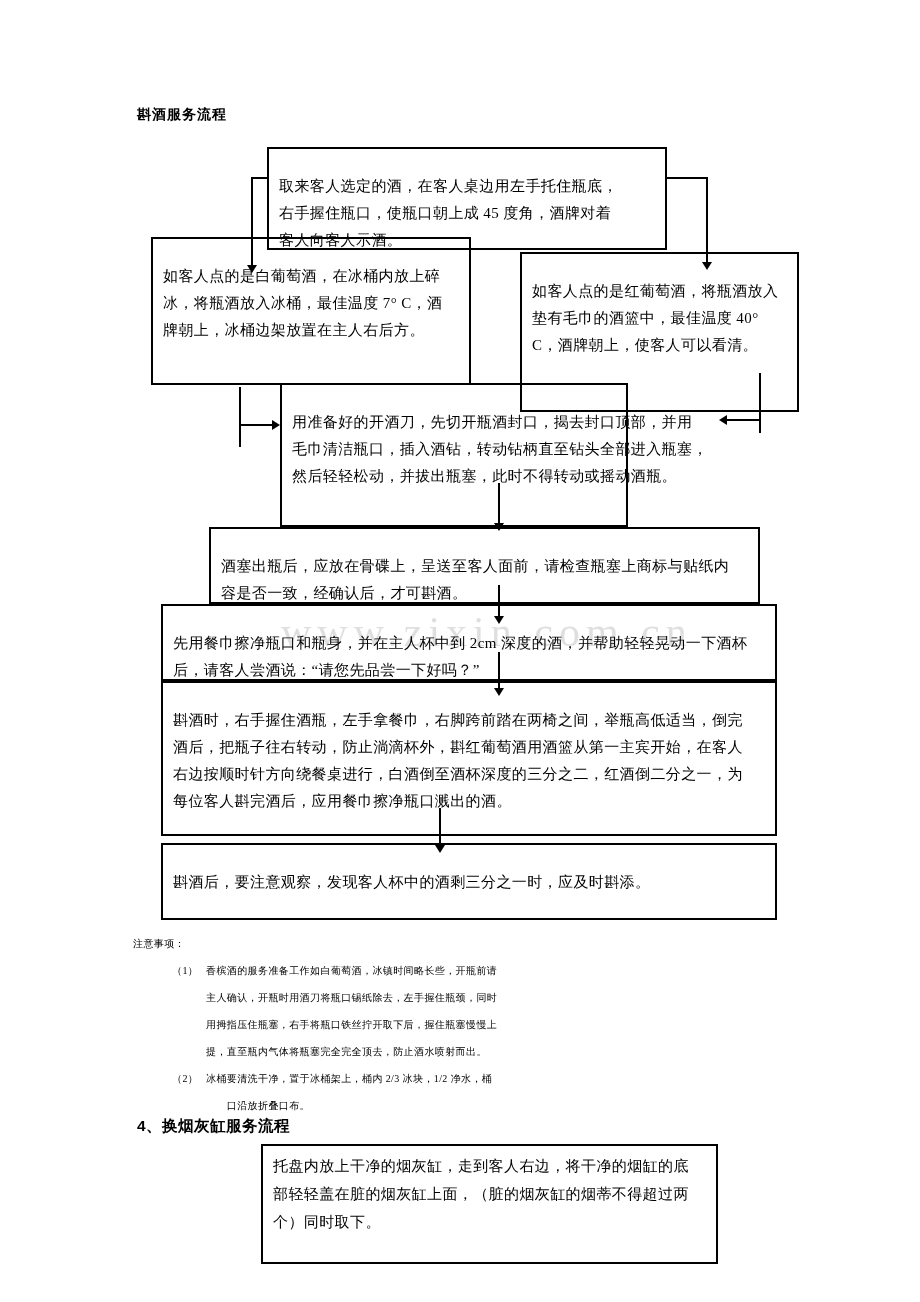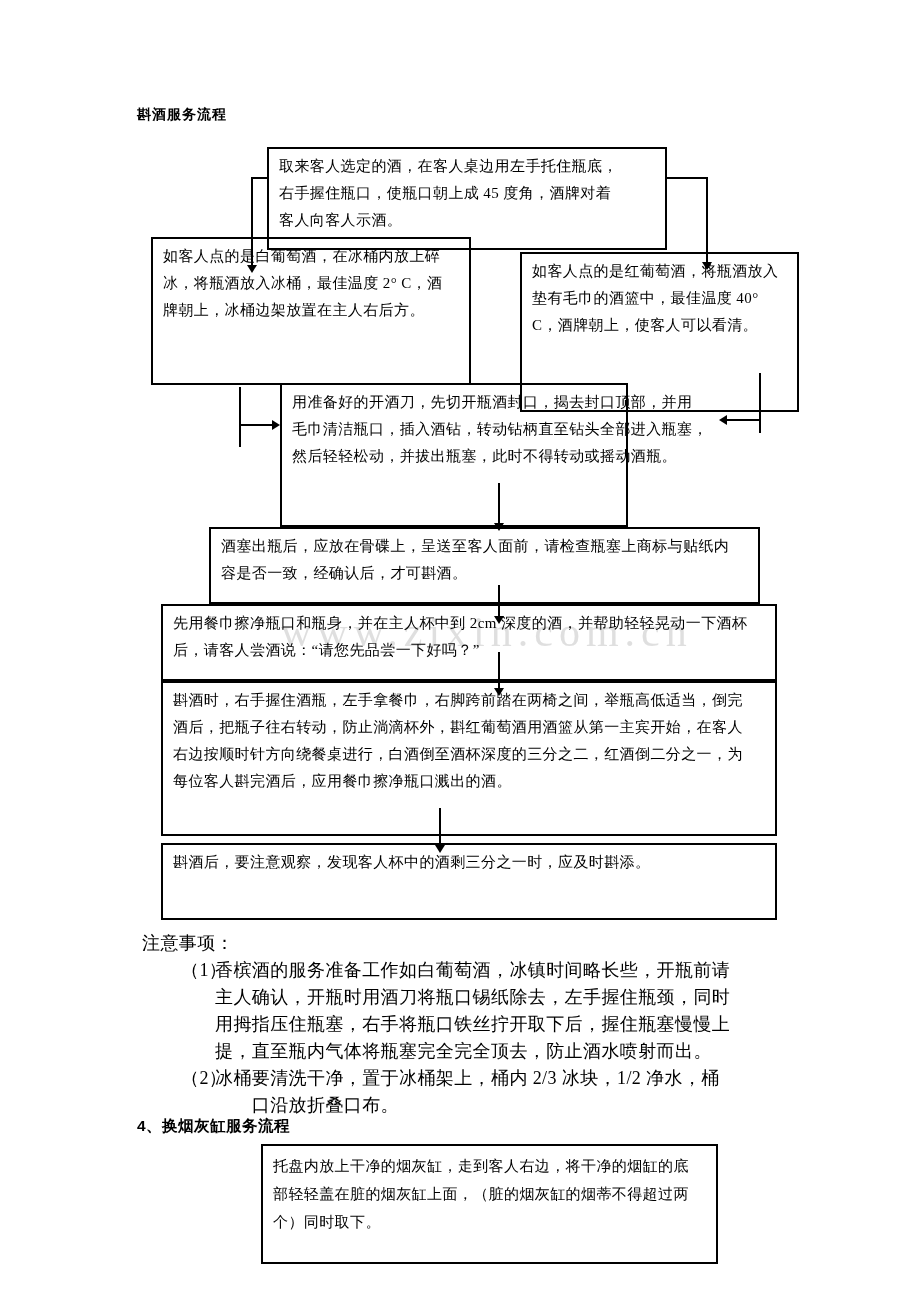--- a/index.html
+++ b/index.html
@@ -34,21 +34,21 @@
   }
   .fbox{
     position:absolute;
     border:2px solid #000;
     background:transparent;
     box-sizing:border-box;
     z-index:3;
   }
   .fbox-text{
     position:relative;
-    padding:4px 10px;
+    padding:24px 10px;
     font-size:15px;
     line-height:27px;
     letter-spacing:0.4px;
     white-space:pre;
     z-index:3;
   }
   .conn{
     position:absolute;
     background:#000;
     z-index:2;
@@ -58,25 +58,24 @@
     width:0;height:0;
     z-index:2;
   }
   .arrow.down{border-left:5px solid transparent;border-right:5px solid transparent;border-top:8px solid #000;}
   .arrow.right{border-top:5px solid transparent;border-bottom:5px solid transparent;border-left:8px solid #000;}
   .arrow.left{border-top:5px solid transparent;border-bottom:5px solid transparent;border-right:8px solid #000;}
   .notes{
     position:absolute;
     left:133px; top:930px;
     width:680px;
-    font-size:18px;
+    font-size:10px;
     line-height:27px;
     letter-spacing:0.4px;
     z-index:4;
-    margin-left:9px;
   }
   .note-heading{white-space:pre;}
   .note-item{display:flex;margin-left:39px;}
   .note-num{width:34px;flex:0 0 34px;white-space:pre;}
   .note-text{white-space:pre;}
   .section-title{
     position:absolute;
     left:137px; top:1116px;
     font-family:"Liberation Sans", sans-serif;
     font-weight:bold;
@@ -95,21 +94,21 @@
   <div class="doc-title" style="left:137px;top:106px;">斟酒服务流程</div>
 
   <div class="fbox" style="left:267px;top:147px;width:400px;height:103px;">
     <div class="fbox-text">取来客人选定的酒，在客人桌边用左手托住瓶底，
 右手握住瓶口，使瓶口朝上成 45 度角，酒牌对着
 客人向客人示酒。</div>
   </div>
 
   <div class="fbox" style="left:151px;top:237px;width:320px;height:148px;">
     <div class="fbox-text">如客人点的是白葡萄酒，在冰桶内放上碎
-冰，将瓶酒放入冰桶，最佳温度 2° C，酒
+冰，将瓶酒放入冰桶，最佳温度 7° C，酒
 牌朝上，冰桶边架放置在主人右后方。</div>
   </div>
 
   <div class="fbox" style="left:520px;top:252px;width:279px;height:160px;">
     <div class="fbox-text">如客人点的是红葡萄酒，将瓶酒放入
 垫有毛巾的酒篮中，最佳温度 40°
 C，酒牌朝上，使客人可以看清。</div>
   </div>
 
   <div class="fbox" style="left:280px;top:383px;width:348px;height:144px;">

